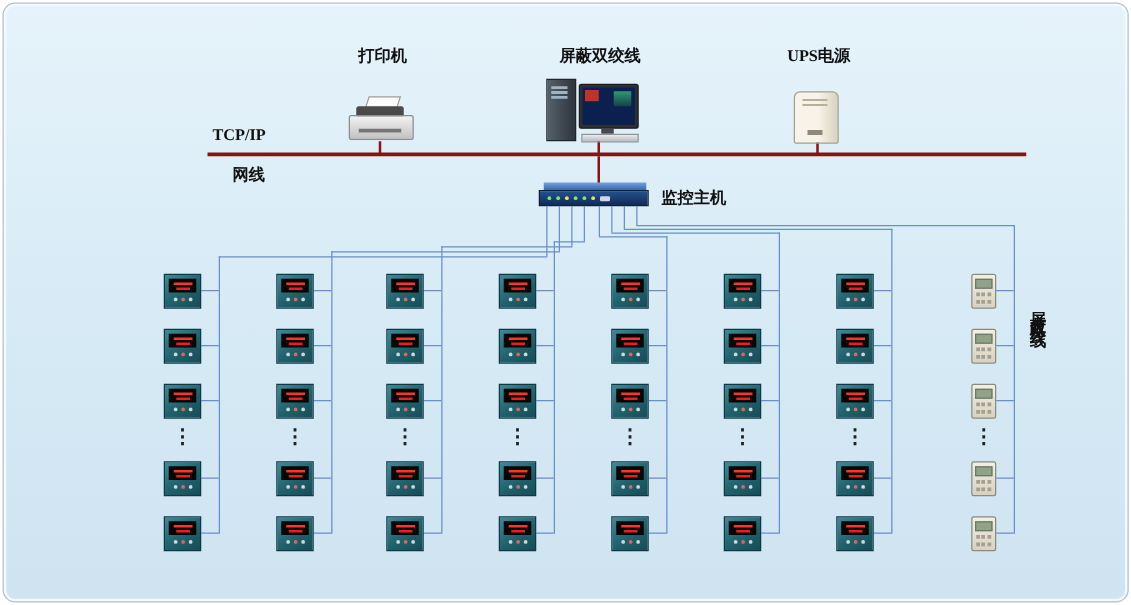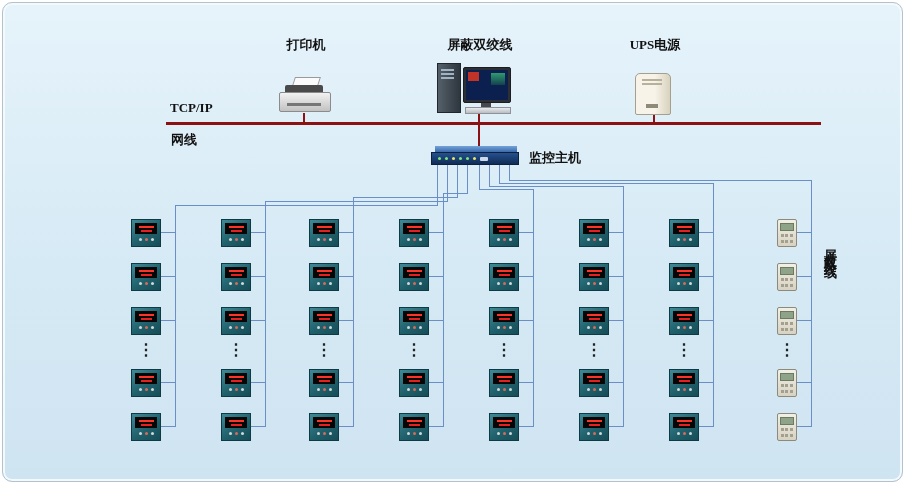--- a/index.html
+++ b/index.html
@@ -10,21 +10,21 @@
     box-shadow:inset 0 0 0 2px #f3fafd;
     overflow:hidden;
     font-family:Liberation Serif, serif;
     --accent-red:#8c1113; --line-blue:#6a8fc8;
   }
   .lbl{position:absolute;font-size:13px;font-weight:bold;color:#111;white-space:nowrap;}
   #lbl-printer{left:303px;top:33px;transform:translateX(-50%);}
   #lbl-host{left:477px;top:33px;transform:translateX(-50%);}
   #lbl-ups{left:652px;top:33px;transform:translateX(-50%);}
   #lbl-tcpip{left:167px;top:97px;}
-  #lbl-cable{left:168px;top:128px;}
+  #lbl-cable{left:183px;top:128px;}
   #lbl-server{left:526px;top:146px;}
   .vlabel{position:absolute;left:818px;top:236px;font-size:13px;font-weight:bold;color:#111;
     writing-mode:vertical-rl;text-orientation:upright;letter-spacing:4px;}
   
   #bus{position:absolute;left:163px;top:119px;width:655px;height:3px;background:var(--accent-red);}
   .vdrop{position:absolute;width:2px;background:var(--accent-red);}
   #drop-printer{left:300px;top:110px;height:10px;}
   #drop-host{left:475px;top:108px;height:12px;}
   #drop-ups{left:650px;top:110px;height:10px;}
   #drop-server{left:475px;top:122px;height:23px;}

